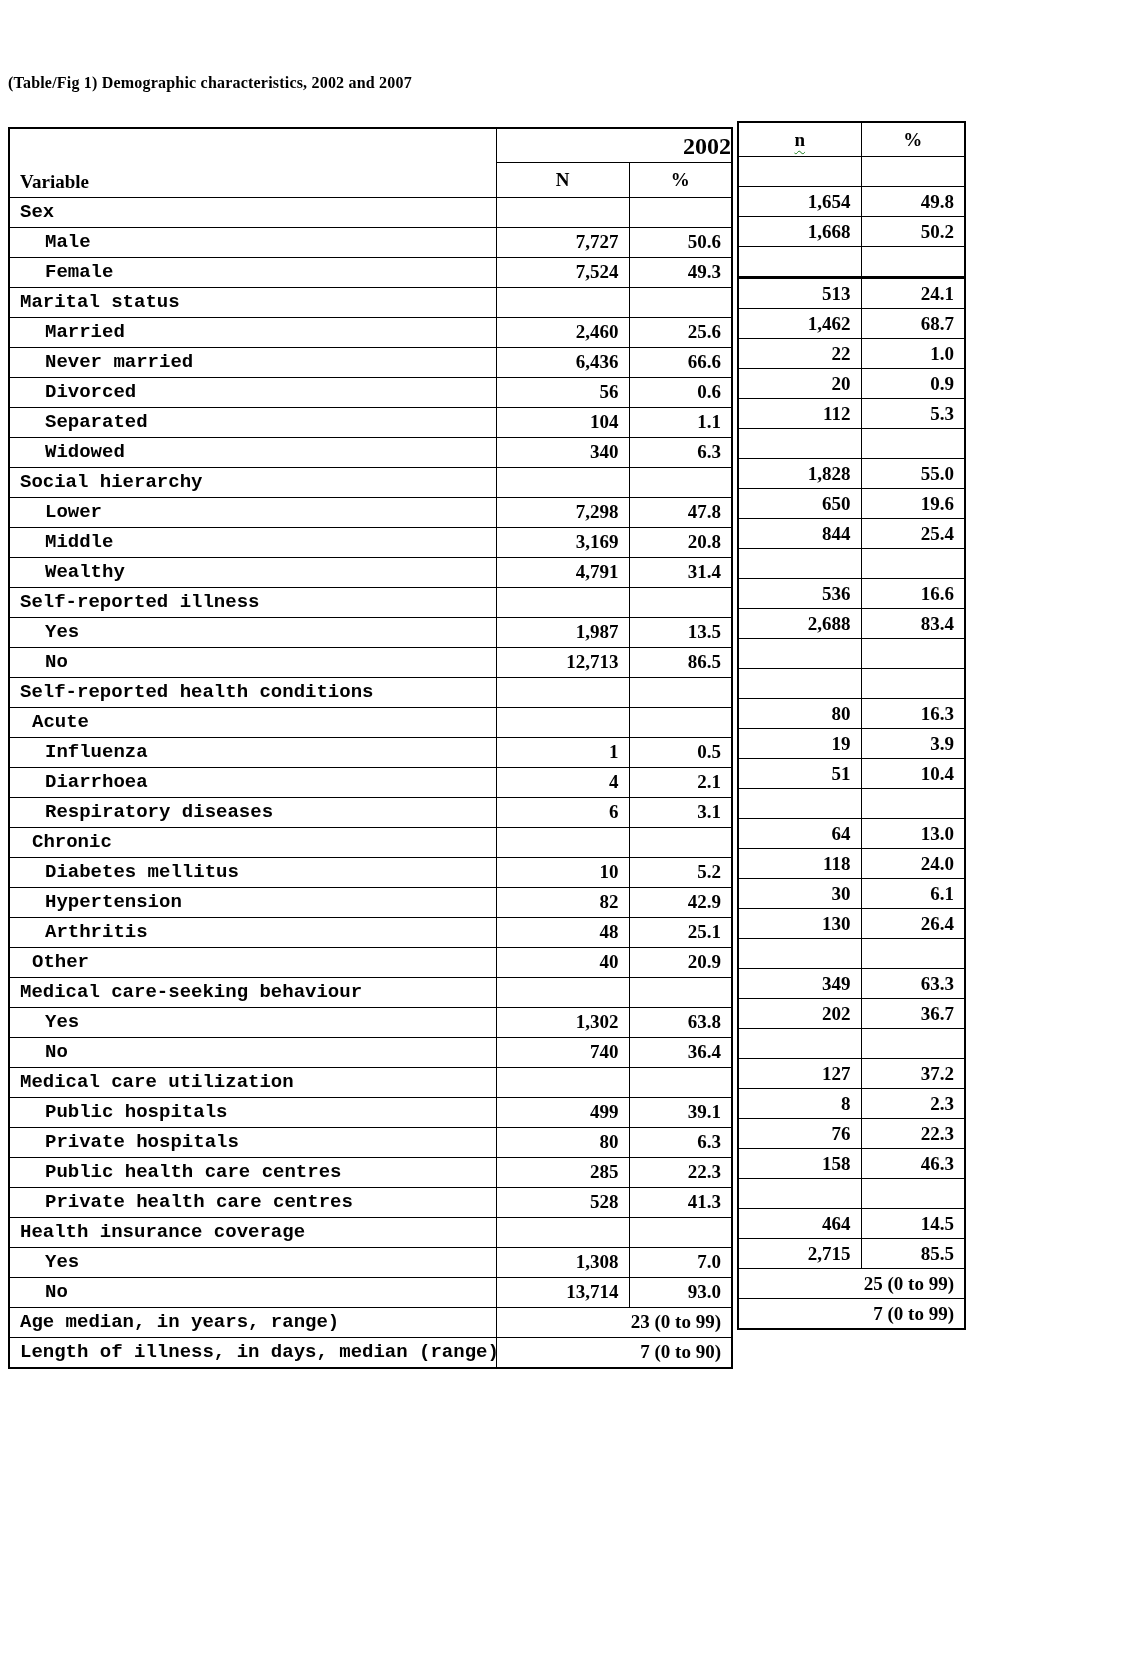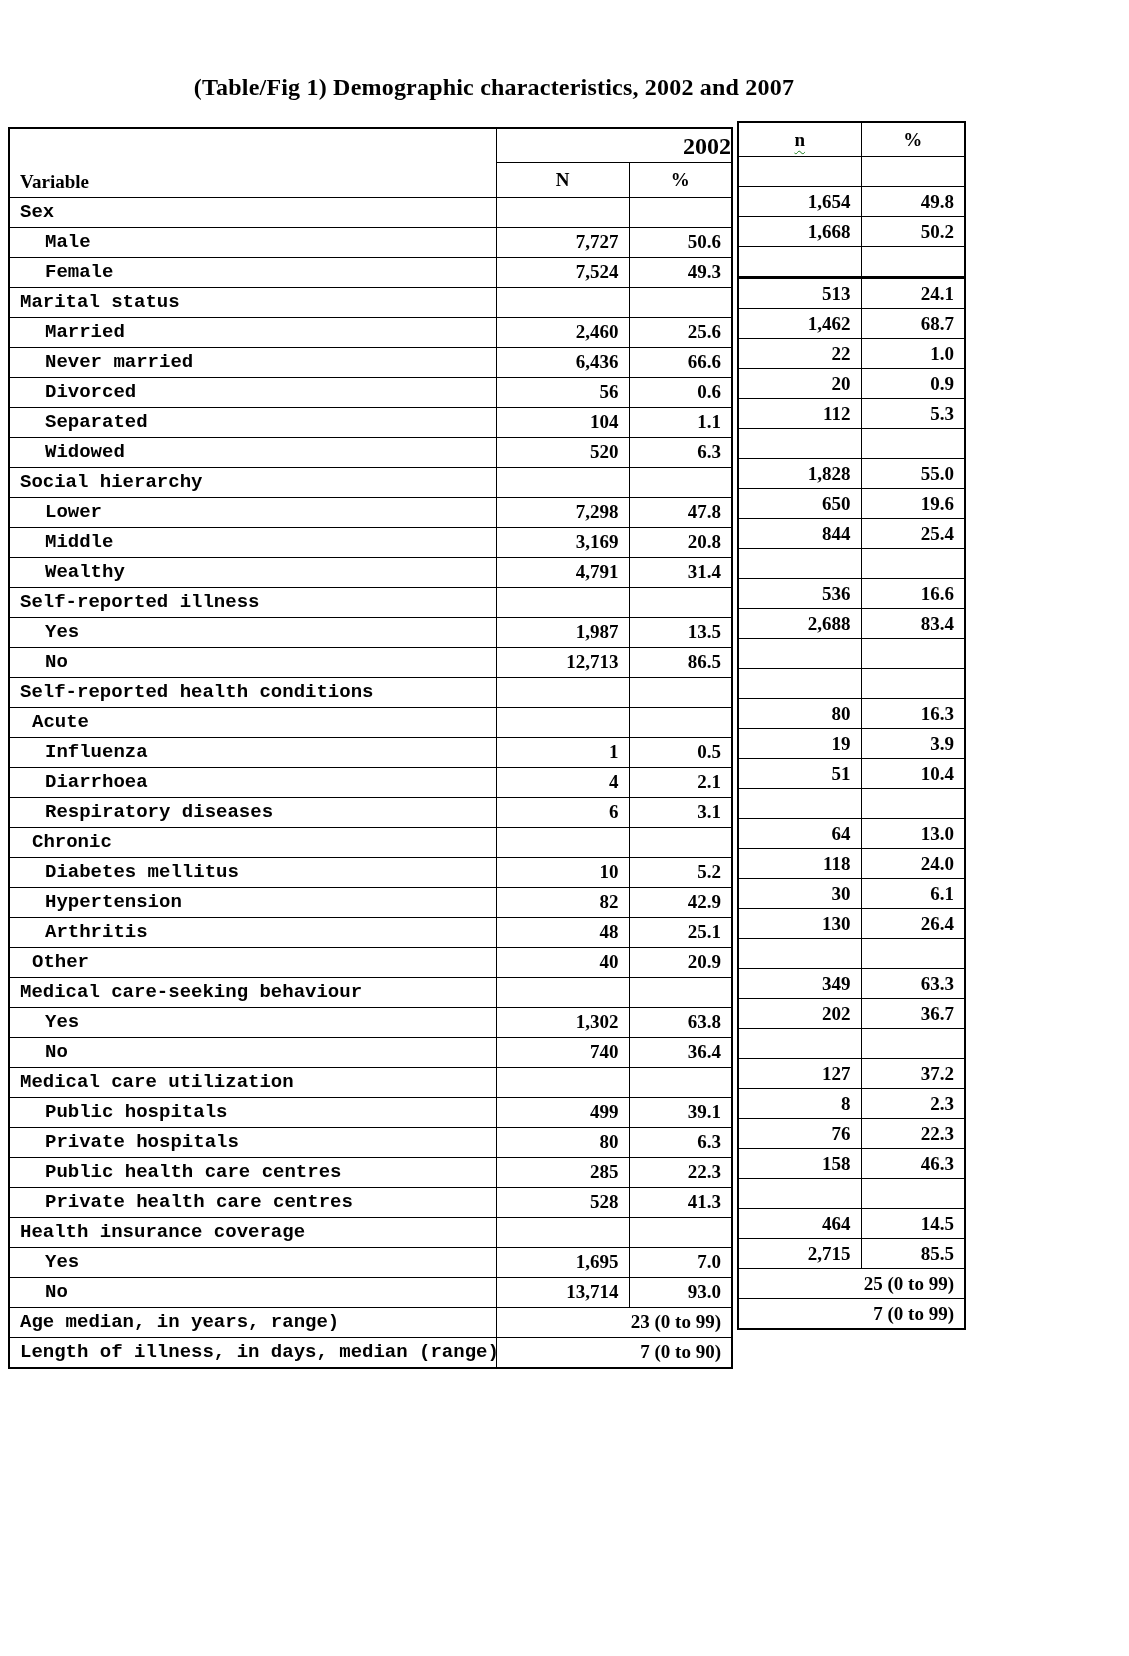--- a/index.html
+++ b/index.html
@@ -1,22 +1,22 @@
 <!DOCTYPE html>
 <html><head>
 <meta charset="utf-8">
 <style>
   html,body{margin:0;padding:0;}
   body{
     width:1129px;height:1656px;position:relative;background:#ffffff;color:#000000;
     font-family:"Liberation Serif","DejaVu Serif",serif;
   }
   .title{
-    position:absolute;top:74px;left:16px;width:956px;text-align:center;
-    font-size:24px;font-weight:700;letter-spacing:.2px;
+    position:absolute;top:74px;left:8px;width:956px;text-align:left;
+    font-size:16px;font-weight:700;letter-spacing:.2px;
   }
   .tables{position:absolute;left:8px;top:121px;}
   table{border-collapse:collapse;table-layout:fixed;font-weight:700;font-size:19px;color:#000;}
   table.main{position:absolute;left:0;top:6px;width:723px;border:2px solid #000;}
   table.t2007{position:absolute;left:729px;top:0;width:227px;border:2px solid #000;}
   th,td{border:1px solid #000;height:29px;line-height:24px;padding:0;overflow:hidden;white-space:nowrap;}
   thead tr{height:34.5px;}
   th.group{text-align:right;font-size:24px;}
   th.sub{text-align:center;}
   th.var{text-align:left;vertical-align:bottom;padding:0 0 3px 10px;font-size:19px;}
@@ -90,21 +90,21 @@
           <td class="num">56</td>
           <td class="num">0.6</td>
         </tr>
         <tr>
           <td class="lbl ind2">Separated</td>
           <td class="num">104</td>
           <td class="num">1.1</td>
         </tr>
         <tr>
           <td class="lbl ind2">Widowed</td>
-          <td class="num">520</td>
+          <td class="num">340</td>
           <td class="num">6.3</td>
         </tr>
         <tr>
           <td class="lbl ind0">Social hierarchy</td>
           <td class="num"></td>
           <td class="num"></td>
         </tr>
         <tr>
           <td class="lbl ind2">Lower</td>
           <td class="num">7,298</td>
@@ -225,21 +225,21 @@
           <td class="num">528</td>
           <td class="num">41.3</td>
         </tr>
         <tr>
           <td class="lbl ind0">Health insurance coverage</td>
           <td class="num"></td>
           <td class="num"></td>
         </tr>
         <tr>
           <td class="lbl ind2">Yes</td>
-          <td class="num">1,695</td>
+          <td class="num">1,308</td>
           <td class="num">7.0</td>
         </tr>
         <tr>
           <td class="lbl ind2">No</td>
           <td class="num">13,714</td>
           <td class="num">93.0</td>
         </tr>
         <tr>
           <td class="lbl ind0">Age median, in years, range)</td>
           <td class="num" colspan="2">23 (0 to 99)</td>

